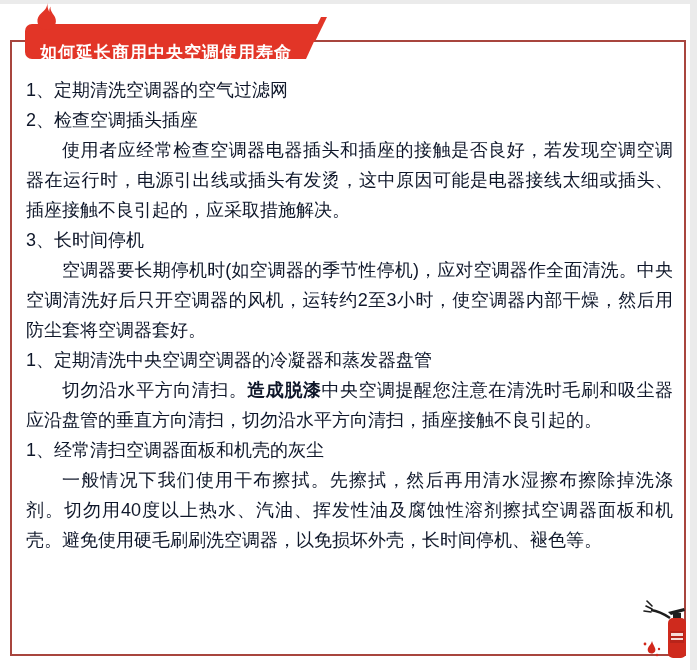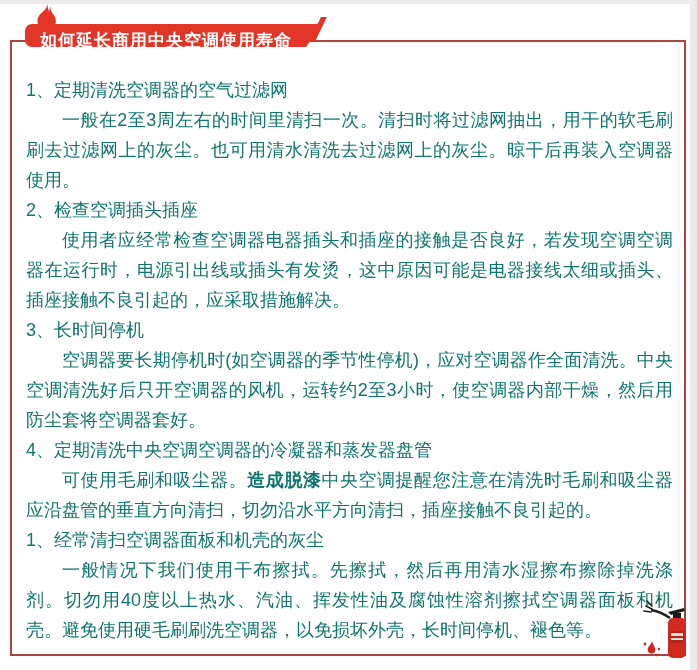--- a/index.html
+++ b/index.html
@@ -24,41 +24,41 @@
     position: absolute; left: 10px; top: 40px;
     width: 676px; height: 616px;
     border: 2px solid #a8453e;
     box-sizing: border-box;
     background: #ffffff;
     z-index: 1;
   }
   .article {
     position: absolute;
     left: 14px; right: 11px; top: 33px;
-    color: #0f766e;
+    color: #0f172a;
     font-size: 18px;
     line-height: 30px;
   }
   .sec-heading {
     margin: 0;
     font-size: 18px;
     font-weight: normal;
     white-space: nowrap;
   }
   .sec-body {
     margin: 0;
     text-indent: 2em;
     text-align: justify;
     text-justify: inter-character;
   }
   .brand { font-weight: bold; }
   .banner {
     position: absolute; left: 25px; top: 24px;
     height: 23px;
-    padding: 0 30px 0 15px;
+    padding: 12px 30px 0 15px;
     background: #e23527;
     border-radius: 7px 0 0 7px;
     clip-path: polygon(0 0, 100% 0, calc(100% - 16px) 100%, 0 100%);
     color: #ffffff;
     font-size: 17px;
     font-weight: bold;
     line-height: 33px;
     letter-spacing: 1px;
     white-space: nowrap;
     z-index: 3;
@@ -86,36 +86,35 @@
 <body>
 
 <div class="edge-top"></div>
 <div class="edge-right"></div>
 
 <div class="frame">
   <div class="article">
 
     <section>
       <h2 class="sec-heading">1、定期清洗空调器的空气过滤网</h2>
-      <p class="sec-body">一般在2至3周左右的时间里清扫一次。清扫时将过滤网抽出，用干的软毛刷刷去过滤网上的灰尘。也可用清水清洗去过滤网上的灰尘。晾干后再装入空调器使用。</p>
     </section>
 
     <section>
       <h2 class="sec-heading">2、检查空调插头插座</h2>
       <p class="sec-body">使用者应经常检查空调器电器插头和插座的接触是否良好，若发现空调空调器在运行时，电源引出线或插头有发烫，这中原因可能是电器接线太细或插头、插座接触不良引起的，应采取措施解决。</p>
     </section>
 
     <section>
       <h2 class="sec-heading">3、长时间停机</h2>
       <p class="sec-body">空调器要长期停机时(如空调器的季节性停机)，应对空调器作全面清洗。中央空调清洗好后只开空调器的风机，运转约2至3小时，使空调器内部干燥，然后用防尘套将空调器套好。</p>
     </section>
 
     <section>
-      <h2 class="sec-heading">4、定期清洗中央空调空调器的冷凝器和蒸发器盘管</h2>
-      <p class="sec-body"><span>可使用毛刷和吸尘器。</span><strong class="brand">造成脱漆</strong><span>中央空调提醒您注意在清洗时毛刷和吸尘器应沿盘管的垂直方向清扫，切勿沿水平方向清扫，插座接触不良引起的。</span></p>
+      <h2 class="sec-heading">1、定期清洗中央空调空调器的冷凝器和蒸发器盘管</h2>
+      <p class="sec-body"><span>切勿沿水平方向清扫。</span><strong class="brand">造成脱漆</strong><span>中央空调提醒您注意在清洗时毛刷和吸尘器应沿盘管的垂直方向清扫，切勿沿水平方向清扫，插座接触不良引起的。</span></p>
     </section>
 
     <section>
       <h2 class="sec-heading">1、经常清扫空调器面板和机壳的灰尘</h2>
       <p class="sec-body">一般情况下我们使用干布擦拭。先擦拭，然后再用清水湿擦布擦除掉洗涤剂。切勿用40度以上热水、汽油、挥发性油及腐蚀性溶剂擦拭空调器面板和机壳。避免使用硬毛刷刷洗空调器，以免损坏外壳，长时间停机、褪色等。</p>
     </section>
 
   </div>
 </div>
 

